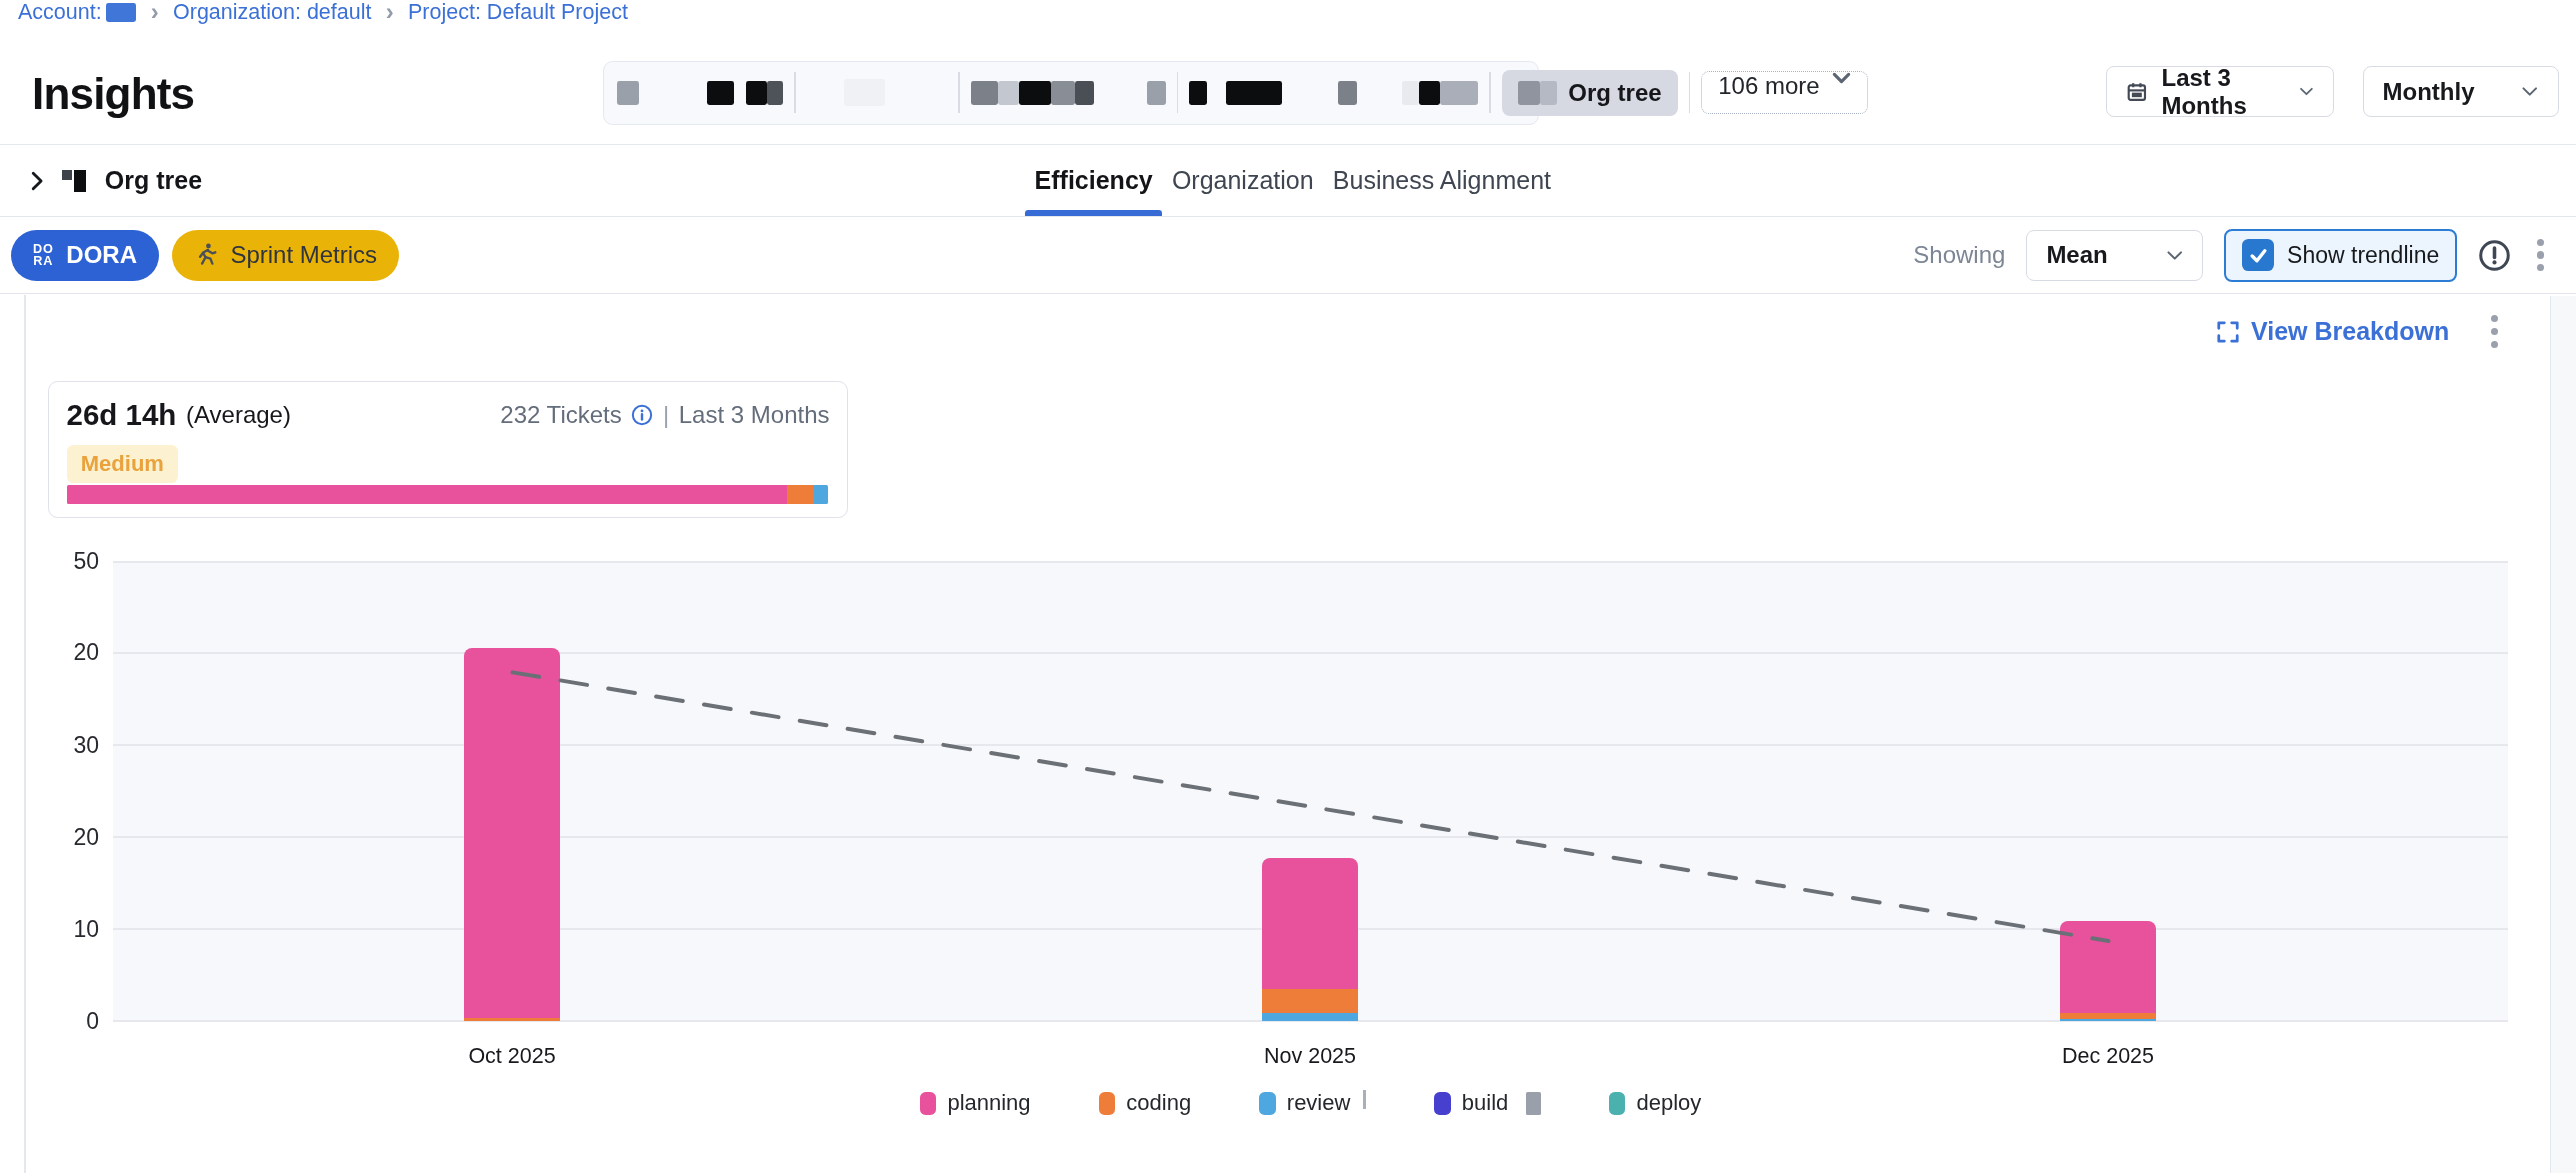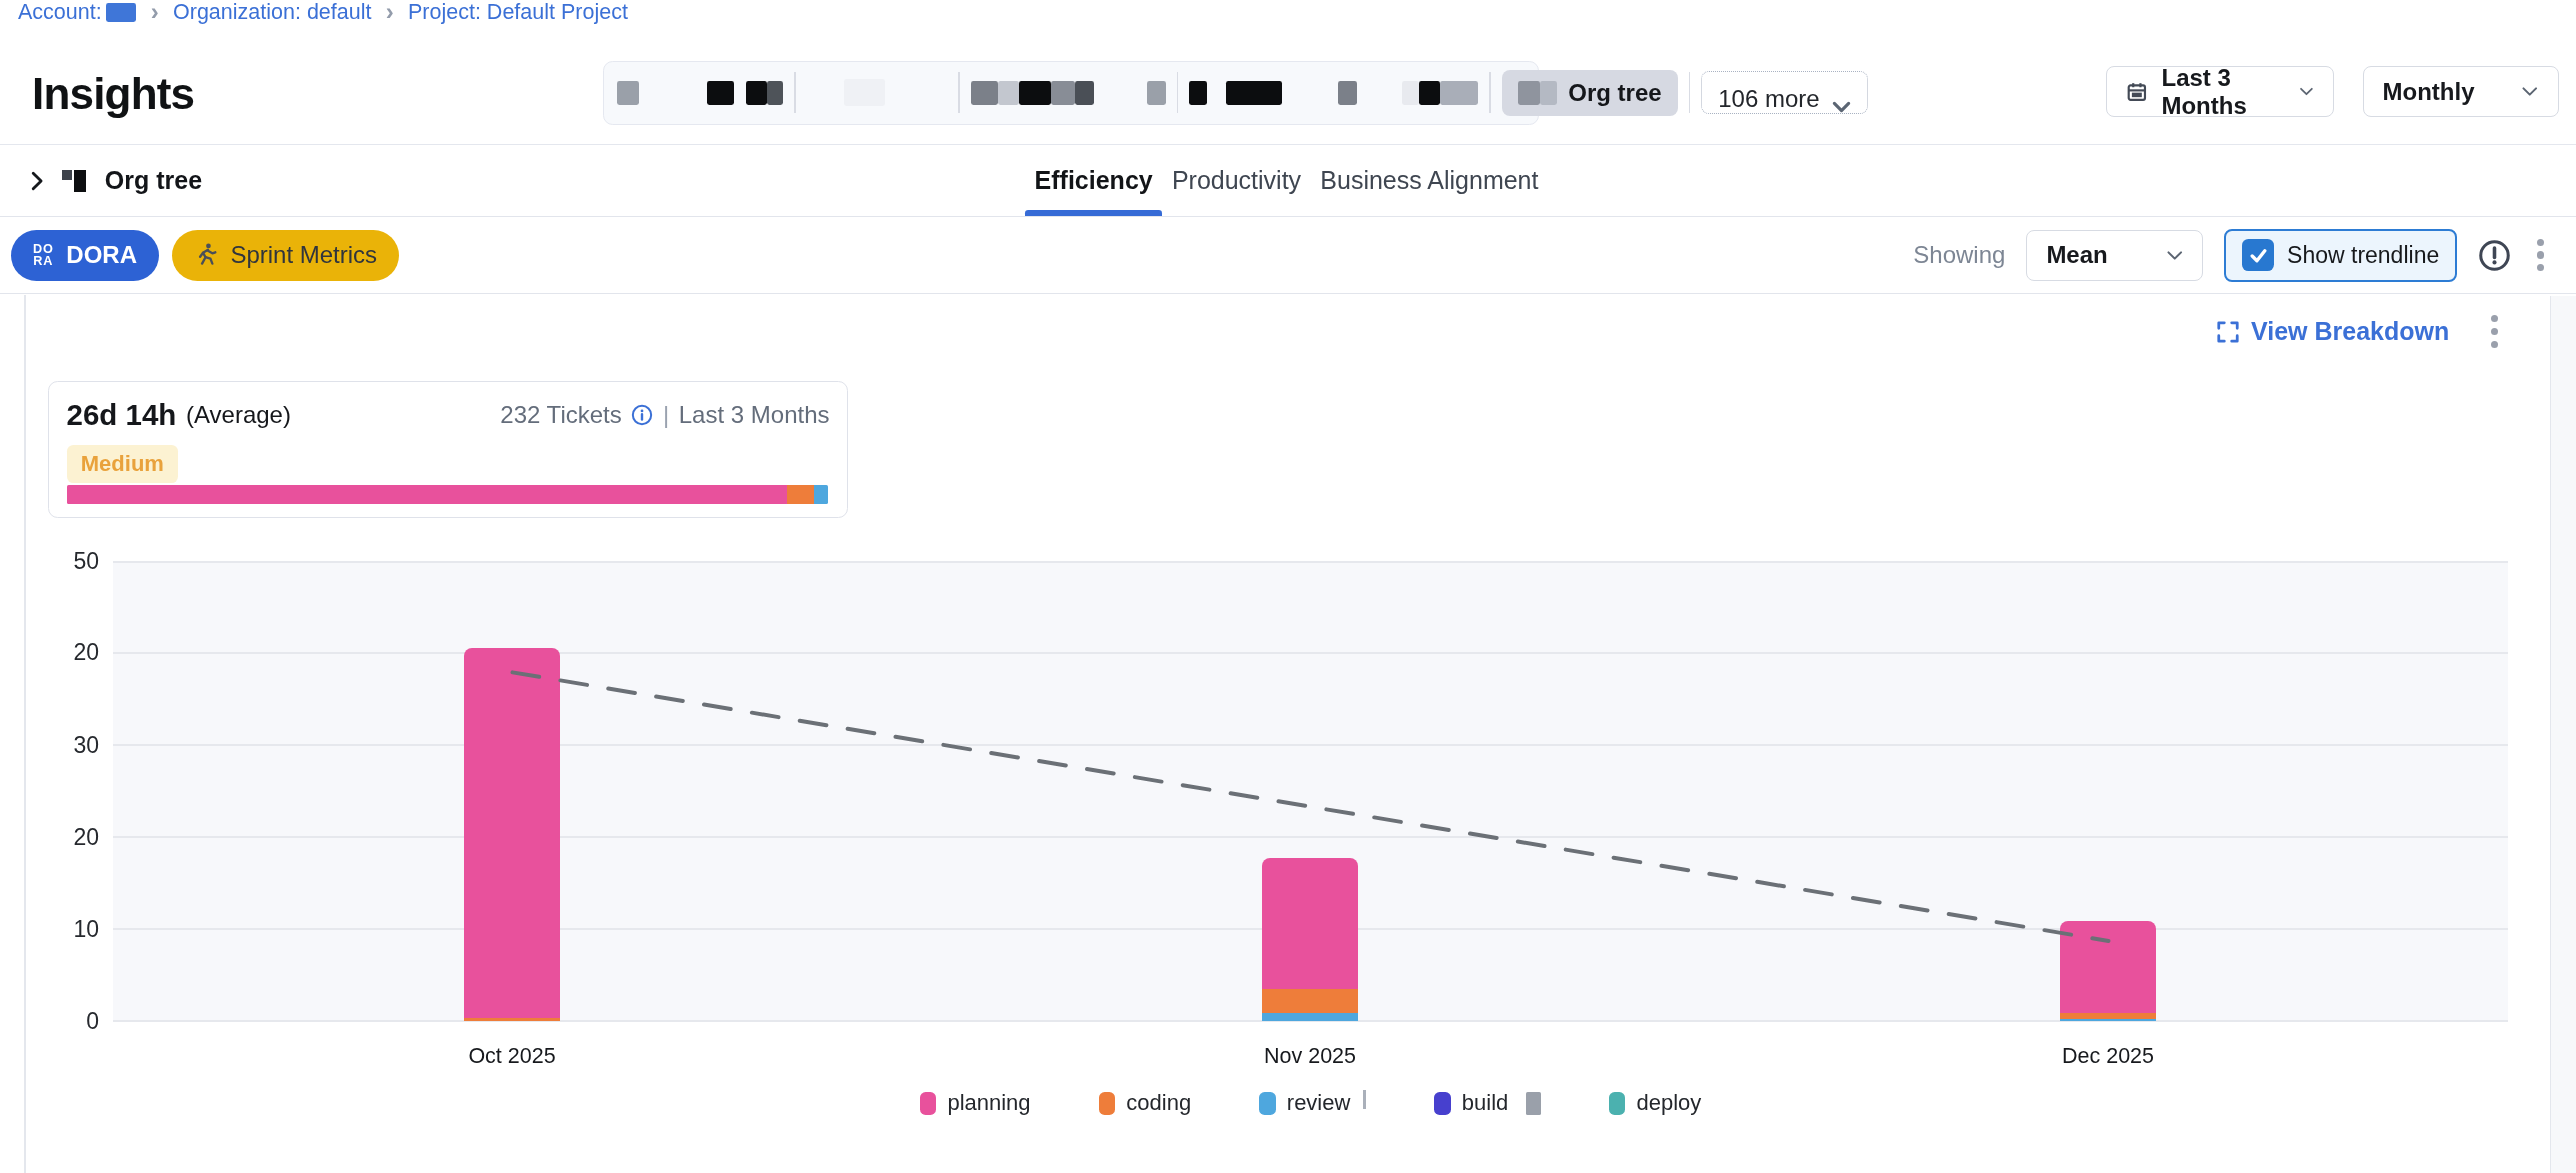--- a/index.html
+++ b/index.html
@@ -24,21 +24,21 @@
 
   .chips { position:absolute; left:603px; top:12.7px; width:936px; height:64px;
     background:#f7f9fc; border:1.6px solid #e5e8f0; border-radius:9.6px;
     display:flex; align-items:center; padding:0 12.7px; }
   .chips .sep { width:1.6px; height:41px; background:#d9dce4; margin:0 11px; flex:none; }
   .rb { height:24px; border-radius:2.4px; flex:none; }
   .chip-group { display:flex; align-items:center; flex:none; }
   .org-chip { display:flex; align-items:center; gap:11px; background:#d6d9e2; border-radius:8px;
     height:46px; padding:0 16px; font-size:24px; font-weight:600; color:#15171b; flex:none; }
   .org-chip .ic { display:flex; }
-  .more-box { display:flex; align-items:flex-end; gap:12.7px; border:1.6px dotted #a9b2c2; border-radius:8px;
+  .more-box { display:flex; align-items:flex-start; gap:12.7px; border:1.6px dotted #a9b2c2; border-radius:8px;
     height:43px; padding:0 16px; font-size:24px; color:#23262b; flex:none; }
 
   .header-selects { position:absolute; right:17.5px; top:18.3px; display:flex; gap:29px; }
   .select { display:flex; align-items:center; background:#fff; border:1.6px solid #d7dbe3; border-radius:8px;
     height:51px; padding:0 19px; font-size:24px; color:#17191d; cursor:pointer; }
   .select .lbl { font-weight:600; }
   .select.date { width:228px; }
   .select.gran { width:196px; }
   .select .chev { margin-left:auto; }
 
@@ -210,21 +210,21 @@
         <i class="a"></i>
         <i class="b"></i>
       </span>
     <span class="tree-label">Org tree</span>
   </div>
   <div class="tab-bar">
       <div class="tab active">
         <span>Efficiency</span>
       </div>
       <div class="tab">
-        <span>Productivity</span>
+        <span>Organization</span>
       </div>
       <div class="tab">
         <span>Business Alignment</span>
       </div>
     </div>
 </div>
 
 <div class="toolbar-row">
   <div class="pill dora">
     <span class="dora-logo">DO<br>RA</span>

